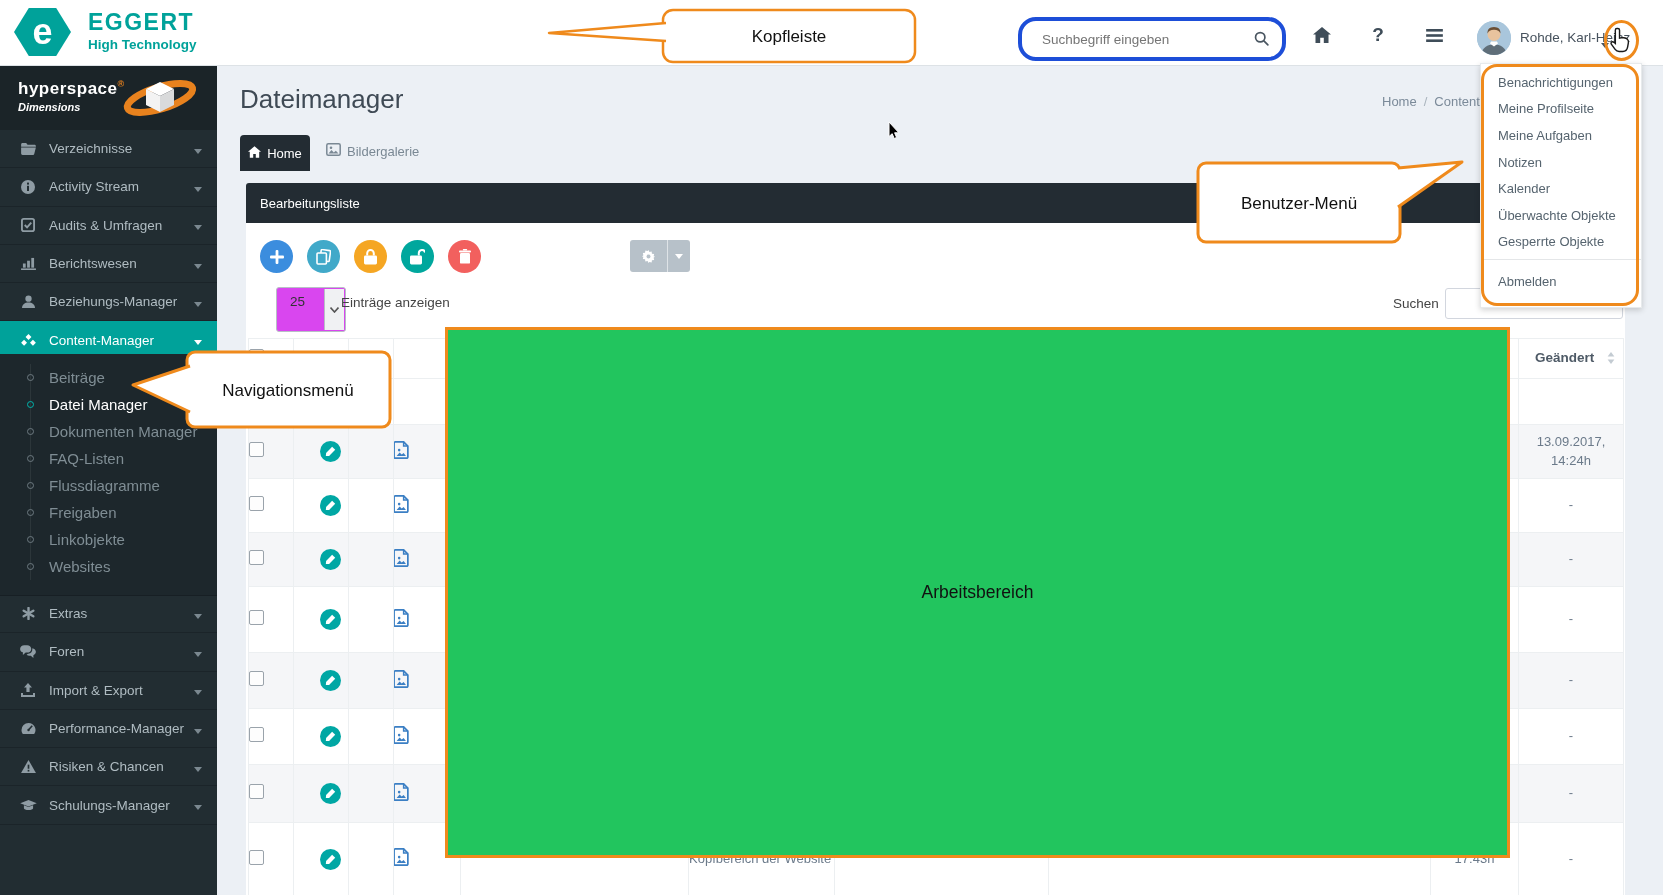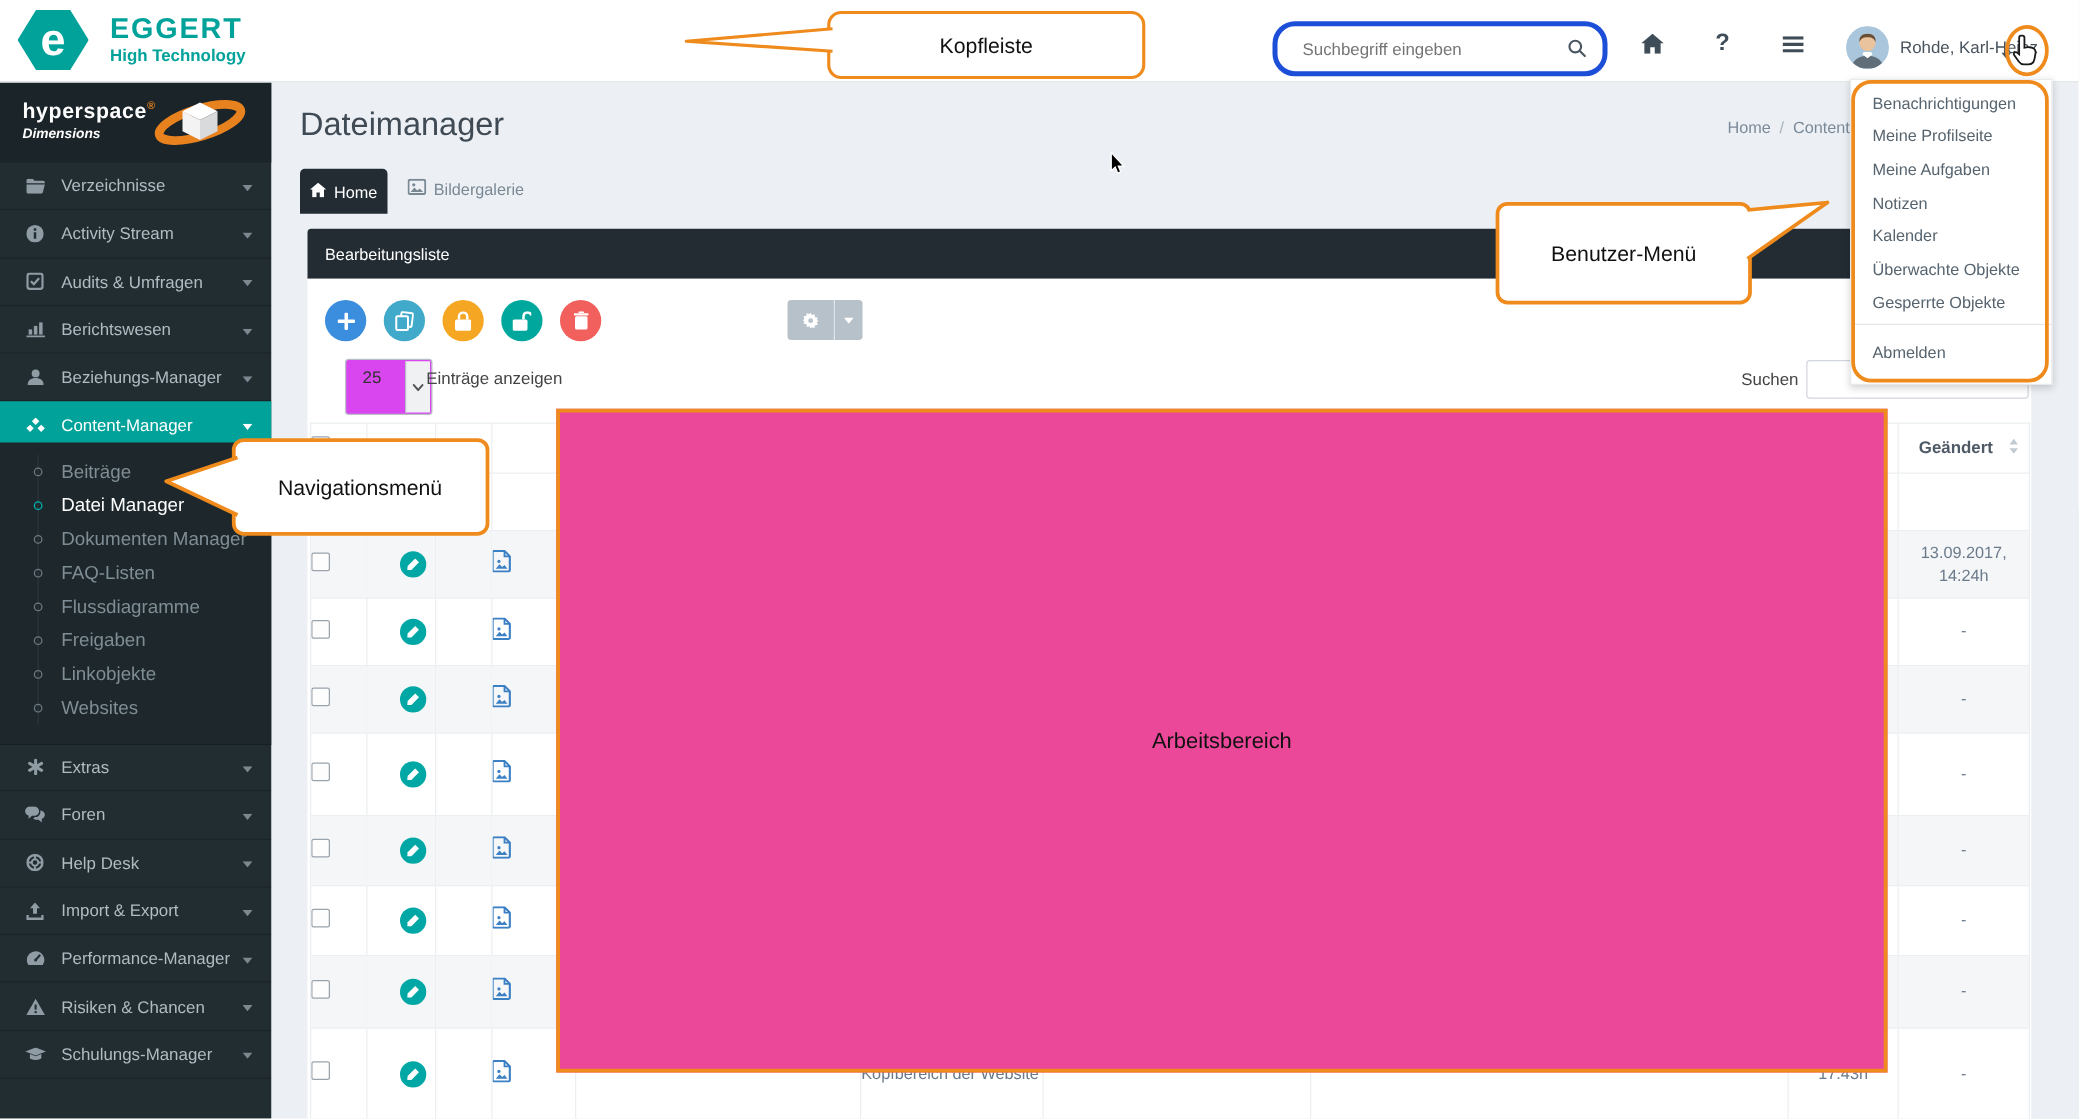--- a/index.html
+++ b/index.html
@@ -76,21 +76,21 @@
   .th-in{display:flex;justify-content:space-between;padding:0 8px 0 16px;}
   .th-label{font-size:13.5px;font-weight:bold;color:#4e5a66;}
   .cb{display:inline-block;width:13px;height:13px;border:1px solid #9aa3ab;border-radius:2px;background:#fdfdfd;cursor:pointer;}
   .cell-cb{padding-left:26px;}
   .edit-circ{margin-left:26px;width:21px;height:21px;border-radius:50%;background:#00a7a4;display:flex;align-items:center;justify-content:center;cursor:pointer;}
   .cell-img{padding-left:6px;cursor:pointer;}
   .td-txt{font-size:13px;color:#6b7a8a;text-align:center;line-height:1.45;}
   .td-desc{font-size:13px;color:#6b7a8a;text-align:left;padding-left:10px;line-height:1.6;}
 
   
-  .workspace-box{position:absolute;left:445px;top:327px;width:1065px;height:531px;background:#ec4899;border:3px solid #ef8a1c;
+  .workspace-box{position:absolute;left:445px;top:327px;width:1065px;height:531px;background:#22c55e;border:3px solid #ef8a1c;
                  box-sizing:border-box;z-index:30;display:flex;align-items:center;justify-content:center;}
   .workspace-box span{font-size:17.5px;color:#111;}
   .callout{position:absolute;z-index:40;overflow:visible;}
   .callout text{font-size:17px;fill:#111;font-family:"Liberation Sans","DejaVu Sans",sans-serif;}
 
   .user-menu{position:absolute;left:1480px;top:63px;width:162px;height:245px;background:#fff;z-index:50;
              box-shadow:0 2px 6px rgba(0,0,0,.18);border:1px solid #e7eaec;box-sizing:border-box;}
   .user-menu ul{list-style:none;margin:5px 0 0 0;padding:0;}
   .user-menu li{height:26.6px;display:flex;align-items:center;padding-left:17px;font-size:13px;color:#56646f;cursor:pointer;white-space:nowrap;}
   .user-menu .menu-sep{margin:4px 0 6px 0;border-top:1px solid #e4e6e8;}
@@ -287,38 +287,20 @@
             </svg></span>
         </li>
       <li>
           <span class="mi">
             <svg viewBox="0 0 17 14" width="16" height="13">
               <path d="M0 4.2C0 1.9 2 .2 4.5.2h3C10 .2 12 1.9 12 4.2S10 8.2 7.5 8.2H6L3 10.7V7.9C1.2 7.4 0 5.9 0 4.2z" fill="currentColor"></path>
               <path d="M13.2 3.4c2.2.5 3.8 2 3.8 4 0 1.6-1.1 3-2.7 3.6V14l-2.8-2.3h-1.4c-1.2 0-2.3-.4-3.1-1.1l1.5-1.3h.3c2.9 0 4.6-2.1 4.4-5.9z" fill="currentColor"></path>
             </svg>
           </span>
           <span class="ml">Foren</span>
-          <span class="mc"><svg viewBox="0 0 8 5" width="8" height="5">
-              <path d="M0 0h8L4 5z" fill="currentColor"></path>
-            </svg></span>
-        </li>
-      <li>
-          <span class="mi">
-            <svg viewBox="0 0 14 14" width="14" height="14">
-              <circle cx="7" cy="7" r="6" fill="none" stroke="currentColor" stroke-width="2"></circle>
-              <circle cx="7" cy="7" r="2.6" fill="none" stroke="currentColor" stroke-width="1.5"></circle>
-              <g stroke="currentColor" stroke-width="1.5">
-                <line x1="7" y1="1" x2="7" y2="4.4"></line>
-                <line x1="7" y1="9.6" x2="7" y2="13"></line>
-                <line x1="1" y1="7" x2="4.4" y2="7"></line>
-                <line x1="9.6" y1="7" x2="13" y2="7"></line>
-              </g>
-            </svg>
-          </span>
-          <span class="ml">Help Desk</span>
           <span class="mc"><svg viewBox="0 0 8 5" width="8" height="5">
               <path d="M0 0h8L4 5z" fill="currentColor"></path>
             </svg></span>
         </li>
       <li>
           <span class="mi">
             <svg viewBox="0 0 14 14" width="14" height="14">
               <path d="M7 0l4 4.5H8.6V9H5.4V4.5H3z" fill="currentColor"></path>
               <path d="M0 10h2v2h10v-2h2v4H0z" fill="currentColor"></path>
             </svg>

